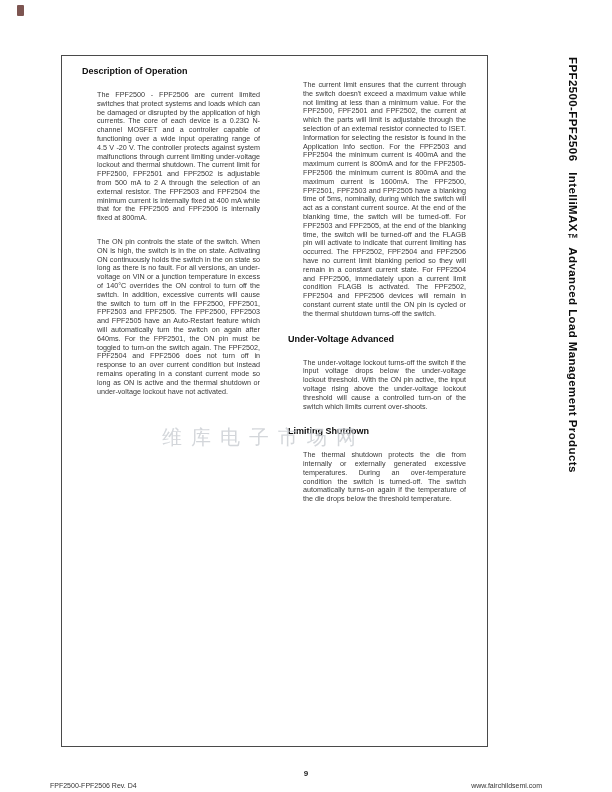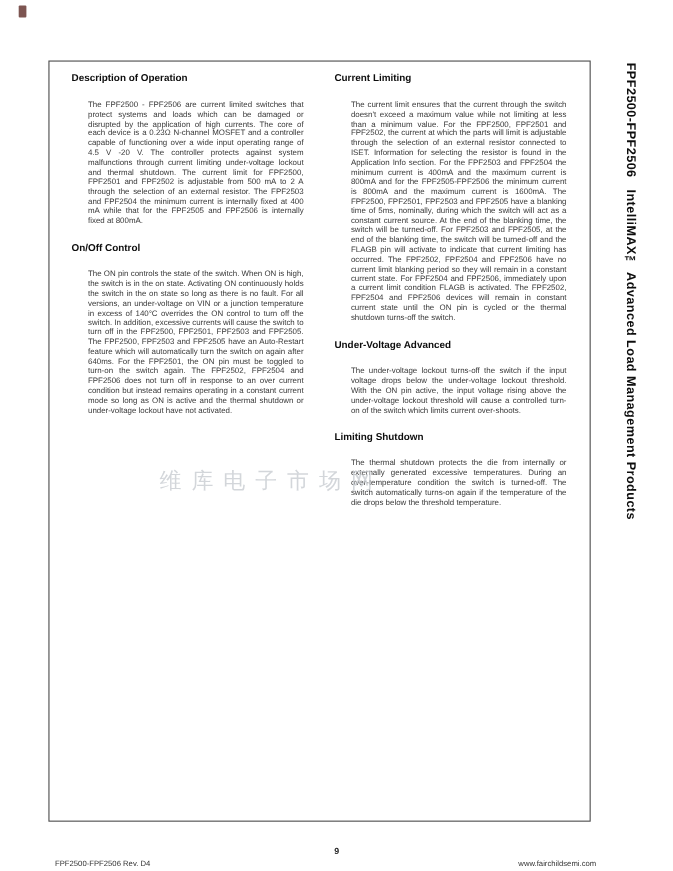--- a/index.html
+++ b/index.html
@@ -25,22 +25,22 @@
   .sidebar-title {
     position: absolute; top: 57px; right: 33px;
     writing-mode: vertical-rl;
     white-space: pre;
     font-weight: bold;
     font-size: 11.5px;
     letter-spacing: .4px;
     color: #0d0d0d;
   }
   .content-box {
-    position: absolute; left: 44px; top: 55px;
-    width: 493px; height: 692px;
+    position: absolute; left: 61px; top: 55px;
+    width: 427px; height: 692px;
     border: 1px solid #4a4a4a;
   }
   .columns {
     display: flex;
     padding: 10px 6px 0 20px;
     gap: 13px;
   }
   .col { width: 227px; }
   .sec { margin-bottom: 13px; }
   .sec-title {
@@ -92,28 +92,26 @@
 
   <div class="content-box">
     <div class="columns">
 
       <div class="col">
         <div class="sec">
           <h2 class="sec-title">Description of Operation</h2>
           <p class="sec-body">The FPF2500 - FPF2506 are current limited switches that protect systems and loads which can be damaged or disrupted by the application of high currents. The core of each device is a 0.23Ω N-channel MOSFET and a controller capable of functioning over a wide input operating range of 4.5 V -20 V. The controller protects against system malfunctions through current limiting under-voltage lockout and thermal shutdown. The current limit for FPF2500, FPF2501 and FPF2502 is adjustable from 500 mA to 2 A through the selection of an external resistor. The FPF2503 and FPF2504 the minimum current is internally fixed at 400 mA while that for the FPF2505 and FPF2506 is internally fixed at 800mA.</p>
         </div>
         <div class="sec">
-          <h2 class="sec-title">On/Off Control</h2>
           <p class="sec-body">The ON pin controls the state of the switch. When ON is high, the switch is in the on state. Activating ON continuously holds the switch in the on state so long as there is no fault. For all versions, an under-voltage on VIN or a junction temperature in excess of 140°C overrides the ON control to turn off the switch. In addition, excessive currents will cause the switch to turn off in the FPF2500, FPF2501, FPF2503 and FPF2505. The FPF2500, FPF2503 and FPF2505 have an Auto-Restart feature which will automatically turn the switch on again after 640ms. For the FPF2501, the ON pin must be toggled to turn-on the switch again. The FPF2502, FPF2504 and FPF2506 does not turn off in response to an over current condition but instead remains operating in a constant current mode so long as ON is active and the thermal shutdown or under-voltage lockout have not activated.</p>
         </div>
       </div>
 
       <div class="col">
         <div class="sec">
-          <h2 class="sec-title">Current Limiting</h2>
           <p class="sec-body">The current limit ensures that the current through the switch doesn't exceed a maximum value while not limiting at less than a minimum value. For the FPF2500, FPF2501 and FPF2502, the current at which the parts will limit is adjustable through the selection of an external resistor connected to ISET. Information for selecting the resistor is found in the Application Info section. For the FPF2503 and FPF2504 the minimum current is 400mA and the maximum current is 800mA and for the FPF2505-FPF2506 the minimum current is 800mA and the maximum current is 1600mA. The FPF2500, FPF2501, FPF2503 and FPF2505 have a blanking time of 5ms, nominally, during which the switch will act as a constant current source. At the end of the blanking time, the switch will be turned-off. For FPF2503 and FPF2505, at the end of the blanking time, the switch will be turned-off and the FLAGB pin will activate to indicate that current limiting has occurred. The FPF2502, FPF2504 and FPF2506 have no current limit blanking period so they will remain in a constant current state. For FPF2504 and FPF2506, immediately upon a current limit condition FLAGB is activated. The FPF2502, FPF2504 and FPF2506 devices will remain in constant current state until the ON pin is cycled or the thermal shutdown turns-off the switch.</p>
         </div>
         <div class="sec">
           <h2 class="sec-title">Under-Voltage Advanced</h2>
           <p class="sec-body">The under-voltage lockout turns-off the switch if the input voltage drops below the under-voltage lockout threshold. With the ON pin active, the input voltage rising above the under-voltage lockout threshold will cause a controlled turn-on of the switch which limits current over-shoots.</p>
         </div>
         <div class="sec">
           <h2 class="sec-title">Limiting Shutdown</h2>
           <p class="sec-body">The thermal shutdown protects the die from internally or externally generated excessive temperatures. During an over-temperature condition the switch is turned-off. The switch automatically turns-on again if the temperature of the die drops below the threshold temperature.</p>
         </div>

